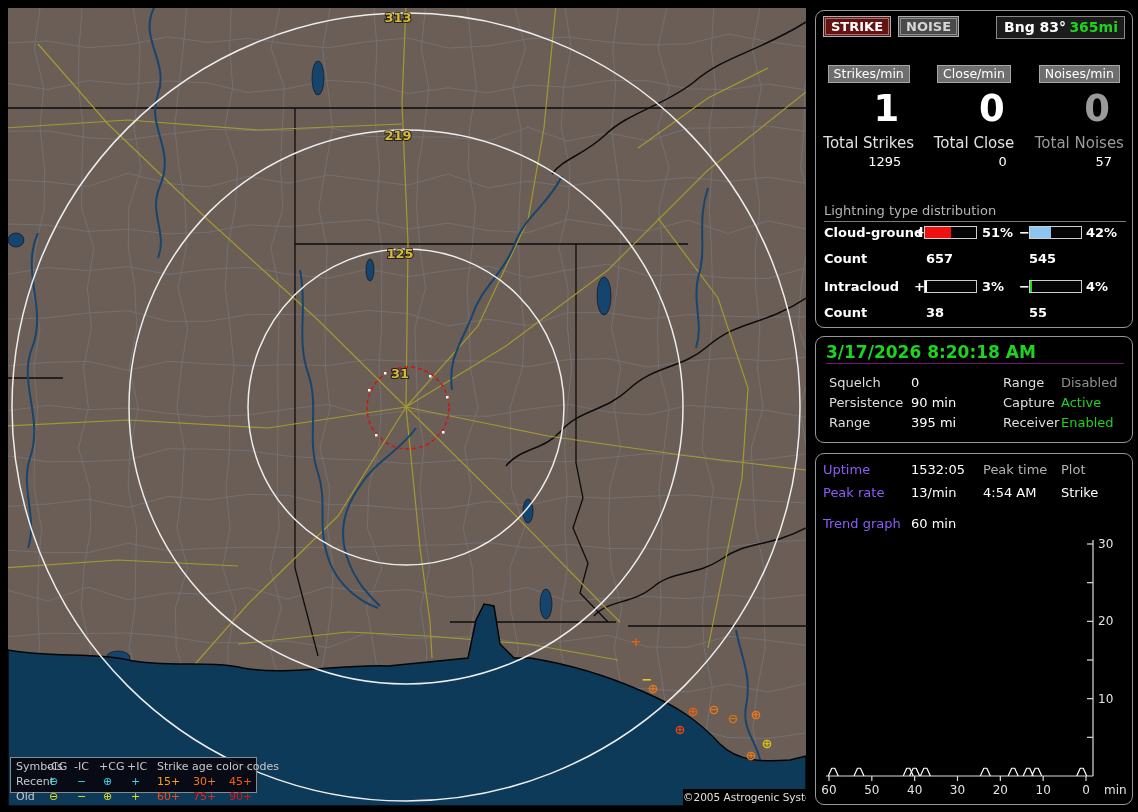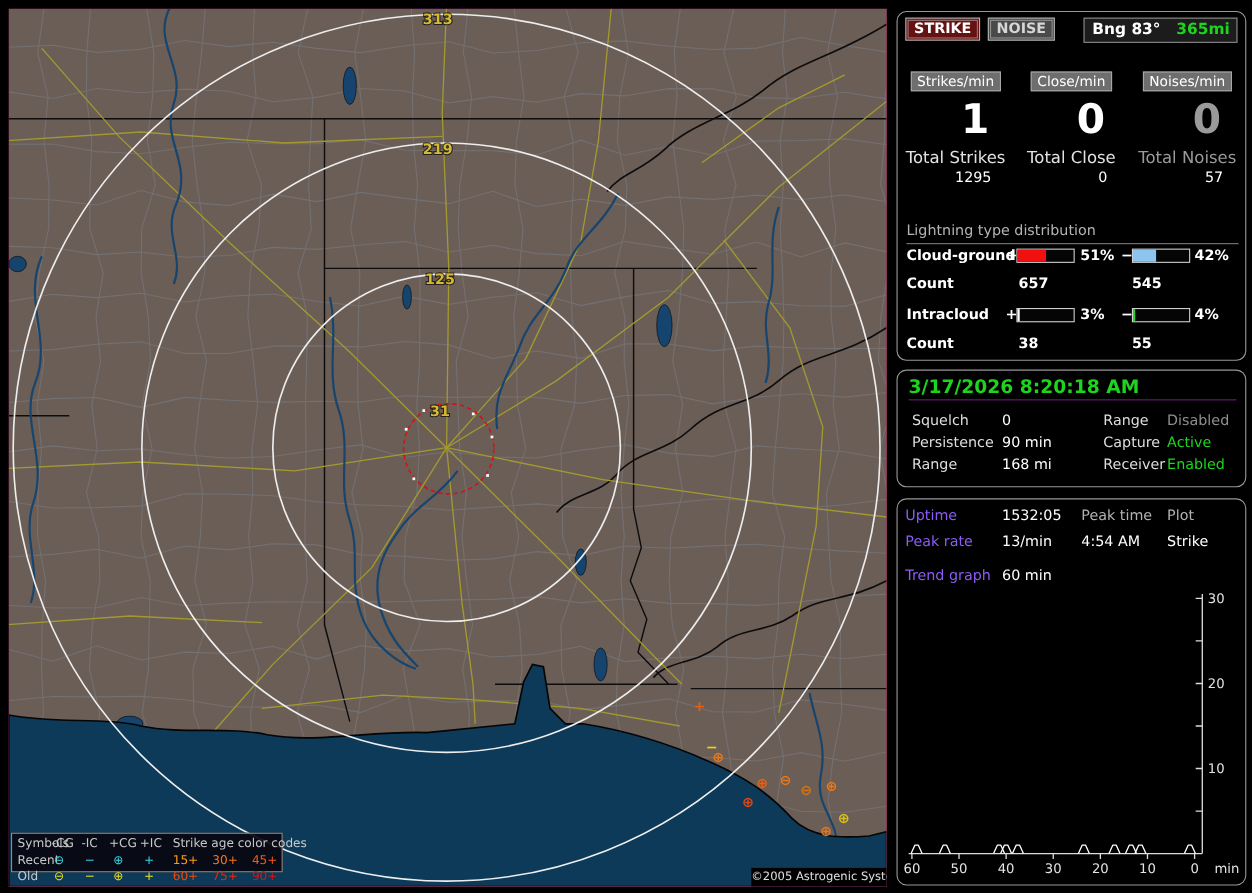--- a/index.html
+++ b/index.html
@@ -28,21 +28,21 @@
   
   .rbox { position:absolute; left:815px; width:318px; background:#000; border:1px solid #989898; border-radius:9px; }
   #box-stats  { top:10px;  height:318px; }
   #box-status { top:336px; height:107px; }
   #box-trend  { top:453px; height:352px; }
 
   .btn { display:inline-block; font-weight:bold; font-size:13px; padding:1px; border:1px solid #b0b0b0; cursor:pointer; }
   .btn .inner { display:inline-block; padding:0 5px; border:1px solid rgba(200,200,200,.55); }
   #strike-btn { background:#641212; color:#fff; position:absolute; left:7px; top:5px; }
   #noise-btn  { background:#4a4a4a; color:#d6d6d6; position:absolute; left:82px; top:5px; }
-  #bng-box { position:absolute; right:7px; top:5px; width:140px; height:23px; background:#1c1c1c; border:1px solid #8a8a8a;
+  #bng-box { position:absolute; right:7px; top:5px; width:129px; height:23px; background:#1c1c1c; border:1px solid #8a8a8a;
              font-weight:bold; font-size:14px; line-height:21px;padding-left:19px; }
   #bng-box .bng-label { position:absolute; left:7px; color:#fff; }
   #bng-box .bng-range { position:absolute; right:6px; color:#1ed41e; }
 
   .cols { position:absolute; left:0; top:52px; width:100%; display:flex; }
   .col { flex:1 1 0; text-align:center; }
   .chip { display:inline-block; background:#6e6e6e; color:#fff; border:1px solid #a6a6a6; font-size:12.5px; padding:0 5px; line-height:16px; }
   .bignum { font-size:37px; font-weight:bold; line-height:1.1; text-align:right; padding-right:22px; margin-top:6px; }
   .total-label { font-size:15px; margin-top:4px; }
   .total-value { font-size:13px; text-align:right; padding-right:20px; margin-top:2px; }
@@ -315,21 +315,21 @@
     <span class="v2" style="color: rgb(143, 143, 143);">Disabled</span>
   </div>
   <div class="srow" style="top:58px">
     <span class="l1">Persistence</span>
     <span class="v1">90 min</span>
     <span class="l2">Capture</span>
     <span class="v2" style="color: rgb(30, 212, 30);">Active</span>
   </div>
   <div class="srow" style="top:78px">
     <span class="l1">Range</span>
-    <span class="v1">168 mi</span>
+    <span class="v1">395 mi</span>
     <span class="l2">Receiver</span>
     <span class="v2" style="color: rgb(30, 212, 30);">Enabled</span>
   </div>
 </div>
 
 <div id="box-trend" class="rbox">
   <div class="irow" style="top:8px">
     <span class="c1">Uptime</span>
     <span class="c2">1532:05</span>
     <span class="c3 gray">Peak time</span>

